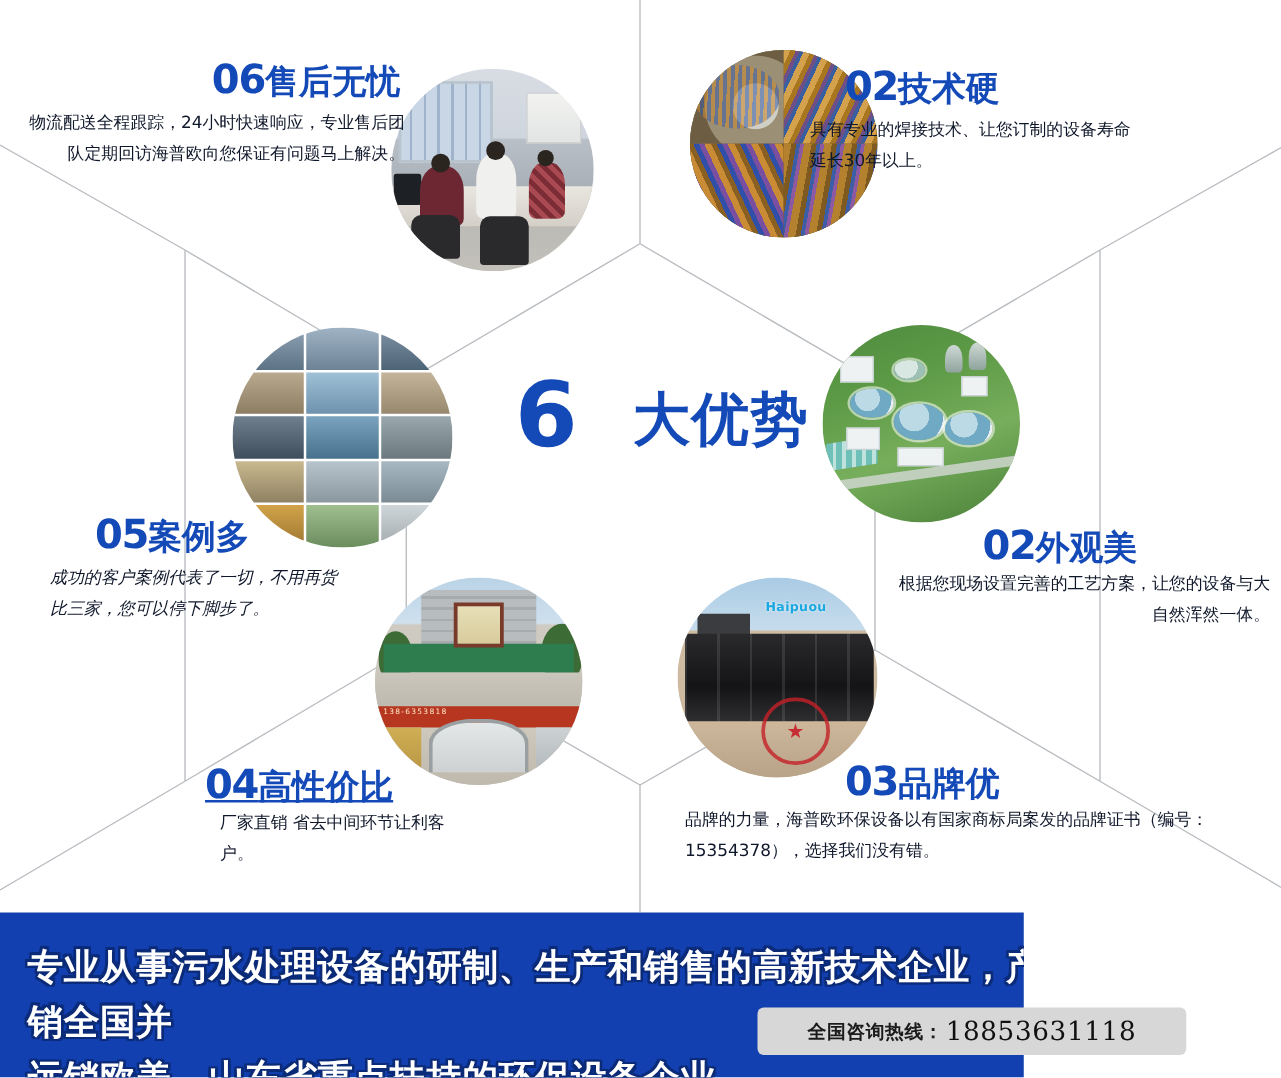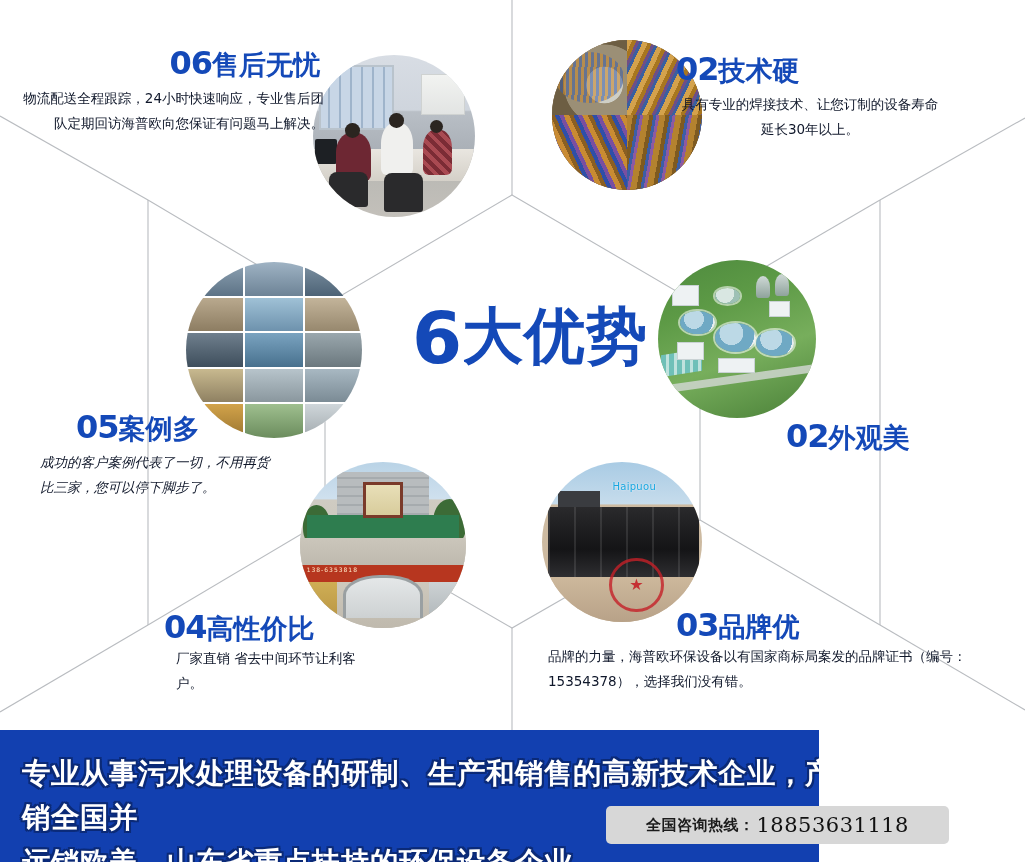--- a/index.html
+++ b/index.html
@@ -95,21 +95,21 @@
 
   
   .ph-tank{background:linear-gradient(to bottom,#a9cbe4 0%,#c6dcec 26%,#cdbba2 27%,#cbb79d 100%);}
   .ph-tank .body{position:absolute;left:4%;top:28%;width:94%;height:44%;
      background:linear-gradient(180deg,#2a2a2c,#141416 60%,#2e2e31);}
   .ph-tank .body::after{content:"";position:absolute;left:0;top:0;width:100%;height:100%;
      background:repeating-linear-gradient(90deg,rgba(255,255,255,.10) 0 2px,rgba(0,0,0,0) 2px 26px);}
   .ph-tank .top{position:absolute;left:10%;top:18%;width:26%;height:12%;background:#3a3c40;}
   .ph-tank .ground{position:absolute;left:0;bottom:0;width:100%;height:28%;
      background:linear-gradient(#cdb89c,#b8a288);}
-  .ph-tank .wm{position:absolute;left:44%;top:12%;font-size:10px;font-weight:normal;color:#19a7e0;
+  .ph-tank .wm{position:absolute;left:44%;top:12%;font-size:10px;font-weight:bold;color:#19a7e0;
      font-family:"DejaVu Sans",sans-serif;letter-spacing:.3px;text-shadow:0 0 2px rgba(255,255,255,.9);}
   .ph-tank .seal{position:absolute;left:42%;top:60%;width:34%;height:34%;border-radius:50%;
      border:3px solid rgba(196,32,40,.8);box-sizing:border-box;}
   .ph-tank .seal .star{position:absolute;left:50%;top:50%;transform:translate(-50%,-50%);
      color:rgba(196,32,40,.9);font-size:16px;line-height:1;}
 
   
   .ph-gate{background:linear-gradient(to bottom,#b9d3e6 0%,#cfe0ee 22%,#cfcbc2 23%,#c4bfb4 100%);}
   .ph-gate .bldg{position:absolute;left:22%;top:6%;width:56%;height:30%;
      background:repeating-linear-gradient(0deg,#b8bcbe 0 7px,#a6abae 7px 9px);}
@@ -143,21 +143,21 @@
   .head .num{font-size:32px;letter-spacing:-1px;}
   .para{position:absolute;color:#0f172a;font-size:13.5px;line-height:1.85;
         font-family:"DejaVu Sans","Liberation Sans",sans-serif;}
   .ta-r{text-align:right;}
   .ta-l{text-align:left;}
 
   
   .center-title{position:absolute;left:412px;top:296px;white-space:nowrap;color:#1449b8;
      font-family:"DejaVu Sans","Liberation Sans",sans-serif;}
   .center-title .big6{font-size:72px;font-weight:bold;line-height:1;vertical-align:-6px;}
-  .center-title .cn{font-size:61px;font-weight:bold;letter-spacing:1px;}
+  .center-title .cn{font-size:46px;font-weight:bold;letter-spacing:1px;margin-left:44px;}
 
   
   .banner{position:absolute;left:0;top:730px;width:819px;height:132px;background:#1240b0;overflow:hidden;}
   .banner .spark{position:absolute;pointer-events:none;}
   .banner .s1{left:930px;top:14px;width:110px;height:110px;
      background:
        radial-gradient(ellipse 54px 2px at 50% 50%,rgba(255,255,255,.95) 0%,rgba(255,255,255,0) 70%),
        radial-gradient(ellipse 2px 52px at 50% 50%,rgba(255,255,255,.95) 0%,rgba(255,255,255,0) 70%),
        radial-gradient(circle at 50% 50%,rgba(255,255,255,.85) 0%,rgba(255,255,255,0) 16%);
   }
@@ -234,41 +234,42 @@
       <div class="q q1"></div>
         <div class="q q2"></div>
         <div class="q q3"></div>
         <div class="q q4"></div>
       <div class="seamA"></div>
     </div>
   </div>
   <div class="head ta-l" style="left:676px;top:50px;">
     <span class="num">02</span><span>技术硬</span>
   </div>
-  <div class="para ta-l" style="left:676px;top:92px;width:268px;text-align:center;">具有专业的焊接技术、让您订制的设备寿命延长30年以上。</div>
+  <div class="para ta-l" style="left:648px;top:92px;width:268px;">具有专业的焊接技术、让您订制的设备寿命延长30年以上。</div>
 
   <div class="circle" style="left:658px;top:260px;width:158px;height:158px;">
     <div class="ph ph-aerial">
       <div class="road"></div>
       <div class="pool"></div>
       <div class="dig"></div>
         <div class="dig2"></div>
       <div class="bld b1"></div>
         <div class="bld b4"></div>
       <div class="tank t4"></div>
       <div class="tank t1"></div>
         <div class="tank t2"></div>
         <div class="tank t3"></div>
       <div class="bld b2"></div>
         <div class="bld b3"></div>
     </div>
   </div>
   <div class="head ta-l" style="left:752px;top:417px;margin-left:34px;">
     <span class="num">02</span><span>外观美</span>
   </div>
+  <div class="para ta-r" style="left:710px;top:455px;width:306px;">根据您现场设置完善的工艺方案，让您的设备与大自然浑然一体。</div>
 
   <div class="circle" style="left:542px;top:462px;width:160px;height:160px;">
     <div class="ph ph-tank">
       <div class="ground"></div>
       <div class="top"></div>
       <div class="body"></div>
       <div class="wm">Haipuou</div>
       <div class="seal">
           <span class="star">★</span>
         </div>
@@ -289,21 +290,21 @@
       <div class="plaza"></div>
       <div class="lane"></div>
       <div class="band">
           <span class="bt">138-6353818</span>
         </div>
       <div class="hl"></div>
         <div class="hr"></div>
       <div class="arch"></div>
     </div>
   </div>
-  <div class="head ta-l" style="left:164px;top:608px;">
+  <div class="head ta-l" style="left:164px;top:608px;text-decoration:underline;">
     <span class="num">04</span><span>高性价比</span>
   </div>
   <div class="para ta-l" style="left:176px;top:646px;width:200px;">厂家直销 省去中间环节让利客户。</div>
 
   <div class="circle" style="left:186px;top:262px;width:176px;height:176px;">
     <div class="ph ph-grid">
       <div style="background:linear-gradient(#8fa3b4,#5d7386)"></div>
       <div style="background:linear-gradient(#9fb3c4,#6d8396)"></div>
       <div style="background:linear-gradient(#7f93a4,#4d6376)"></div>
       <div style="background:linear-gradient(#b9a98e,#8d7d62)"></div>

